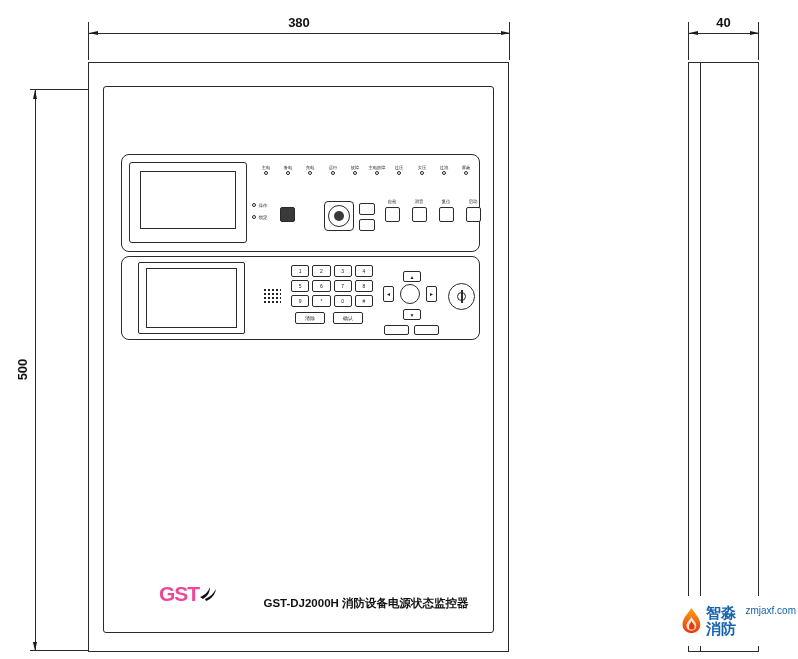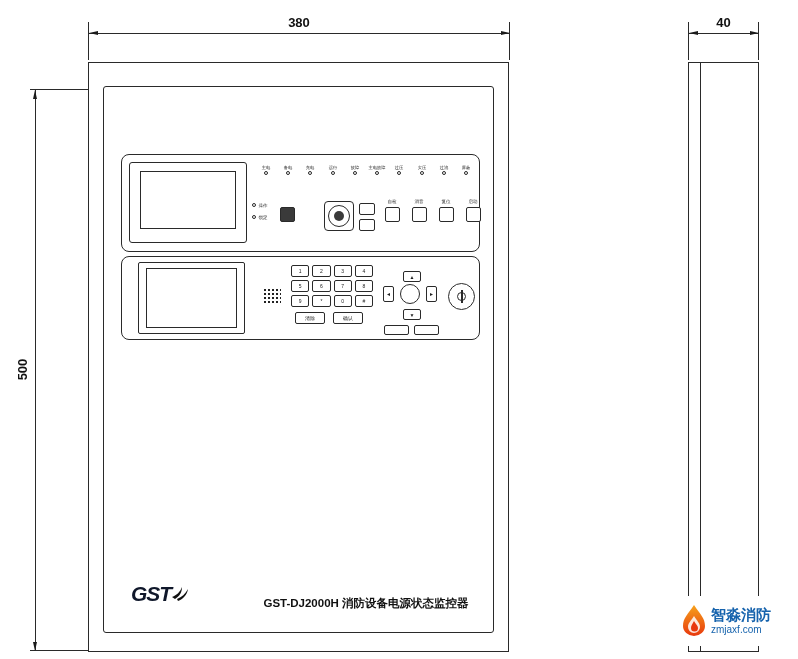--- a/index.html
+++ b/index.html
@@ -27,26 +27,26 @@
   .btn-wrap{position:absolute;width:26px;display:flex;flex-direction:column;align-items:center;}
   .btn-label{font-size:5px;transform:scale(.9);white-space:nowrap;line-height:7px;color:#222;}
   .sq-btn{width:15px;height:15px;border:1px solid #2a2a2a;border-radius:2px;background:#fff;box-sizing:border-box;margin-top:2px;}
   .keypad{position:absolute;left:291px;top:265px;width:82px;display:grid;grid-template-columns:repeat(4,1fr);gap:3px;}
   .key{height:12px;border:1px solid #2a2a2a;border-radius:2px;font-size:5px;display:flex;align-items:center;justify-content:center;box-sizing:border-box;background:#fff;}
   .soft-key{position:absolute;height:12px;border:1px solid #2a2a2a;border-radius:2px;font-size:5px;display:flex;align-items:center;justify-content:center;box-sizing:border-box;background:#fff;}
   .nav-key{position:absolute;border:1px solid #2a2a2a;border-radius:2px;font-size:5px;display:flex;align-items:center;justify-content:center;box-sizing:border-box;background:#fff;color:#222;}
   .speaker{position:absolute;left:263px;top:288px;width:18px;height:15px;
            background-image:radial-gradient(circle,#222 0.8px,transparent 1px);background-size:4px 4px;}
   .gst-logo{position:absolute;left:131px;top:582px;display:flex;align-items:center;}
-  .gst-text{font-size:21px;font-weight:900;font-style:italic;letter-spacing:-1px;color:#0f172a;}
+  .gst-text{font-size:21px;font-weight:900;letter-spacing:-1px;color:#ec4899;margin-left:28px;}
   .panel-title{position:absolute;left:251px;top:596px;width:230px;text-align:center;
                font-size:11.5px;font-weight:bold;color:#111;white-space:nowrap;}
   .watermark{position:absolute;left:680px;top:596px;width:116px;height:50px;background:#fff;
              display:flex;align-items:center;gap:4px;z-index:5;}
-  .wm-texts{display:flex;flex-direction:column;line-height:1.1;}
+  .wm-texts{display:flex;flex-direction:row;line-height:1.1;}
   .wm-name{font-size:15px;font-weight:bold;}
   .wm-site{font-size:10px;}
 </style>
 </head>
 <body>
 
 <div class="canvas">
 
   <div class="vline" style="left:88px;top:22px;height:38px;"></div>
   <div class="vline" style="left:509px;top:22px;height:38px;"></div>

